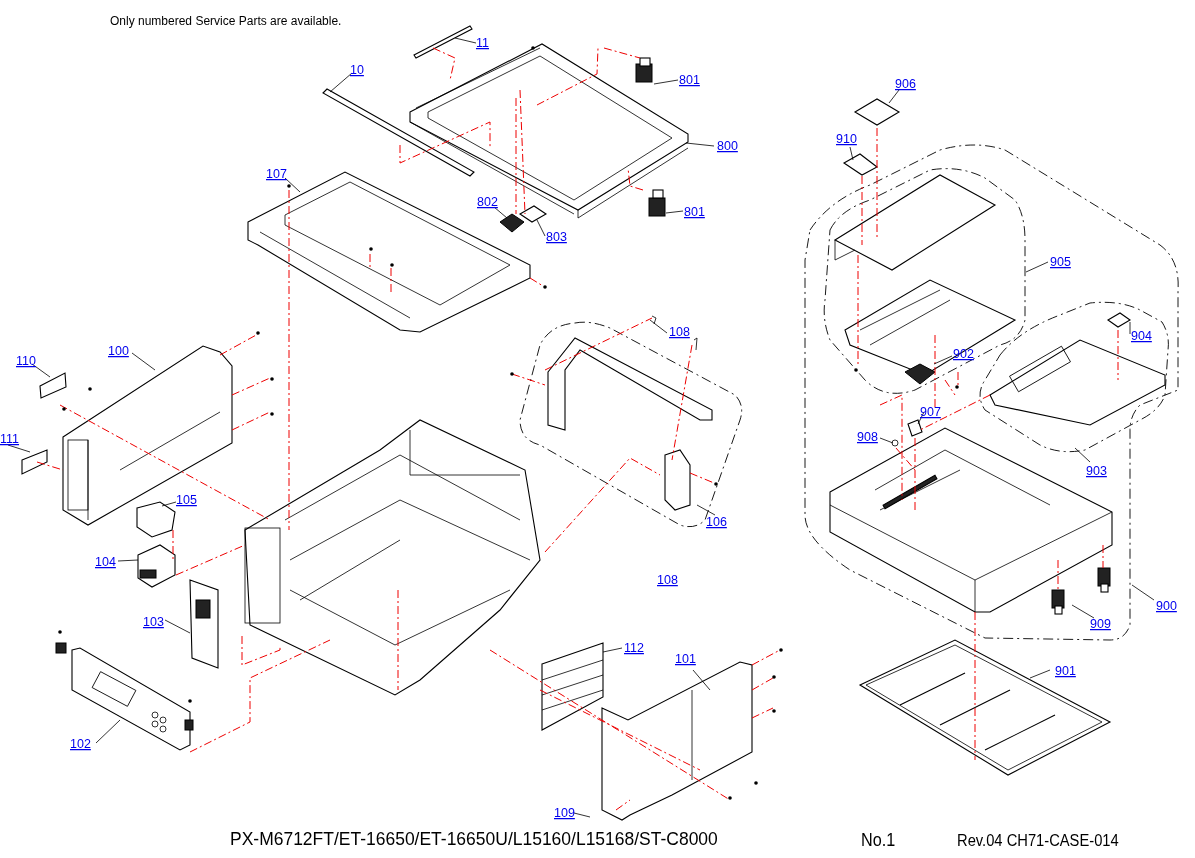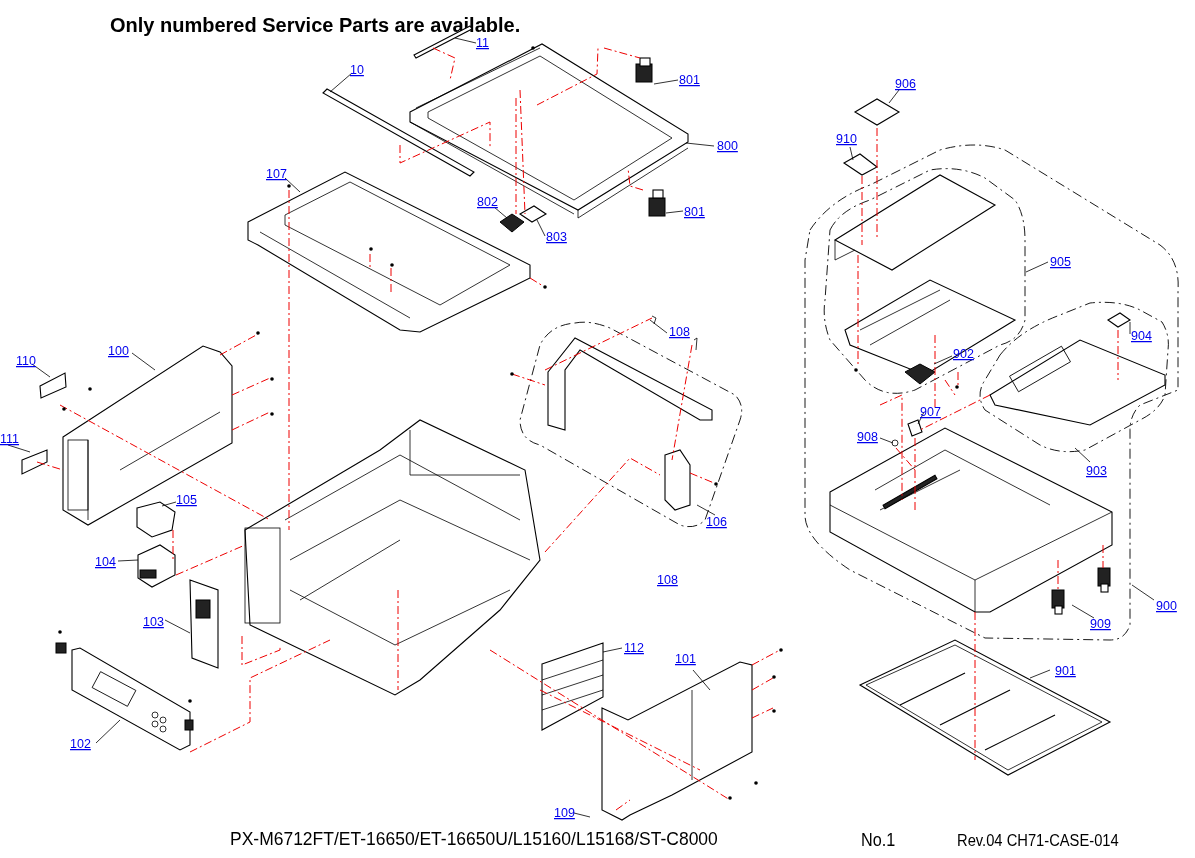--- a/index.html
+++ b/index.html
@@ -1,19 +1,19 @@
 <!DOCTYPE html>
 <html><head>
 <meta charset="utf-8">
 <style>
   html, body { margin: 0; padding: 0; background: #ffffff; }
   body { width: 1195px; height: 858px; position: relative; overflow: hidden;
          font-family: "Liberation Sans", sans-serif; }
   #stage { position: absolute; left: 0; top: 0; width: 1195px; height: 858px; }
-  .note { position: absolute; left: 110px; top: 14px; font-size: 20px; color: #000; font-weight: bold; }
+  .note { position: absolute; left: 110px; top: 14px; font-size: 12px; color: #000; }
   .footer-model { position: absolute; left: 230px; top: 828px; font-size: 19px; color: #000; transform: scaleX(0.92); transform-origin: left top; }
   .footer-no { position: absolute; left: 861px; top: 830px; font-size: 18px; color: #000; transform: scaleX(0.9); transform-origin: left top; }
   .footer-rev { position: absolute; left: 957px; top: 832px; font-size: 16px; color: #000; transform: scaleX(0.92); transform-origin: left top; }
   .callout { fill: #0000ee; font-family: "Liberation Sans", sans-serif; font-size: 12.5px; text-decoration: underline; cursor: pointer; }
   .part { fill: #fff; stroke: #000; stroke-width: 1.1; }
   .part-thin { fill: none; stroke: #000; stroke-width: 0.8; }
   .part-dark { fill: #222; stroke: #000; stroke-width: 1; }
   .leader { fill: none; stroke: #000; stroke-width: 0.8; }
   .axis-line { fill: none; stroke: #ee0000; stroke-width: 1; stroke-dasharray: 8 3 2 3; }
   .group-line { fill: none; stroke: #000; stroke-width: 0.9; stroke-dasharray: 10 4 2 4; }

